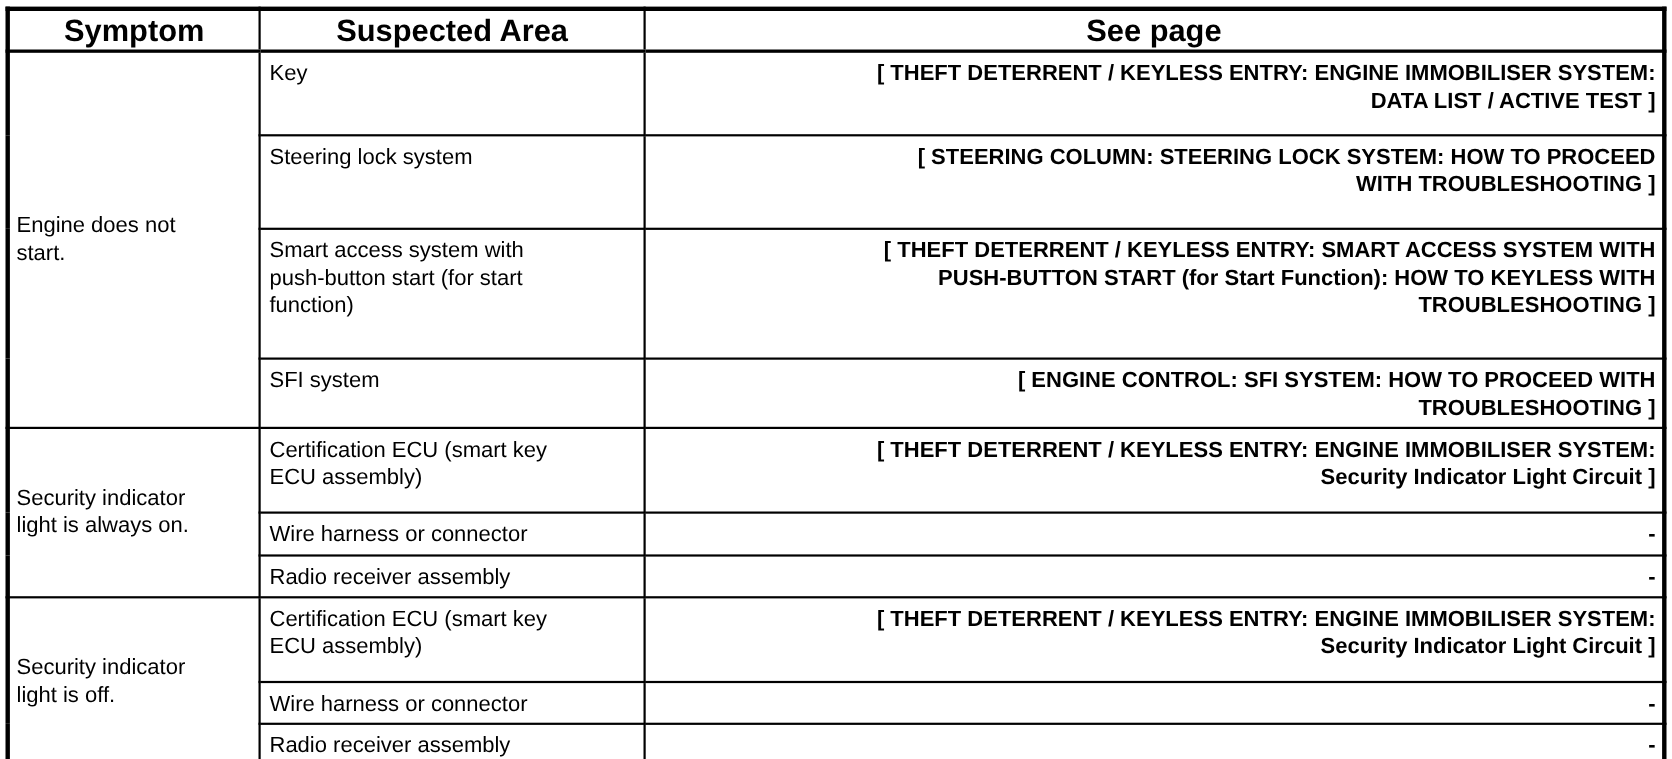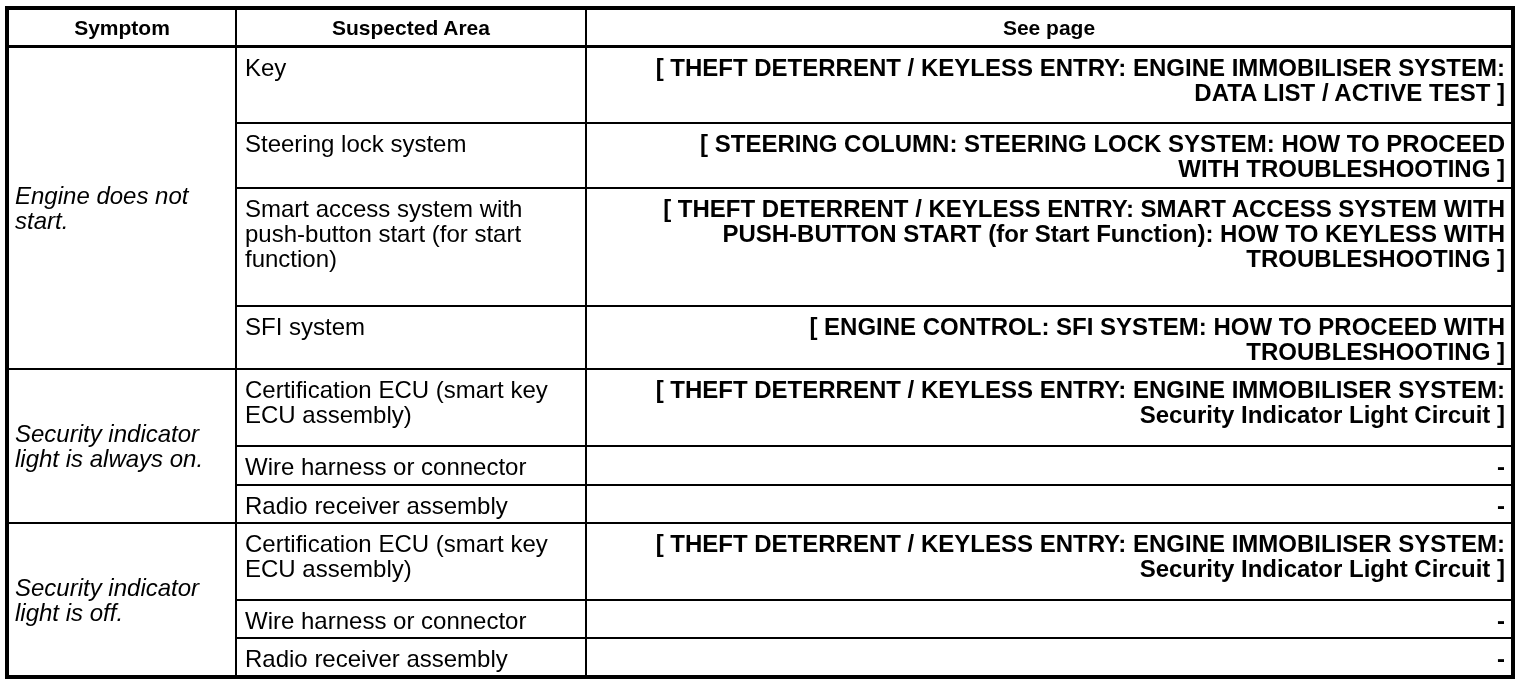--- a/index.html
+++ b/index.html
@@ -22,38 +22,37 @@
     table-layout: fixed;
     border: 4px solid #000000;
   }
   col.col-symptom   { width: 229px; }
   col.col-area      { width: 350px; }
   col.col-page      { width: 927px; }
   th, td {
     border: 2px solid #000000;
     vertical-align: top;
     white-space: pre-line;
-    font-size: 24px;
+    font-size: 20px;
     line-height: 25px;
     overflow: hidden;
   }
   thead th {
     border-bottom: 3px solid #000000;
     height: 38px;
     text-align: center;
     vertical-align: middle;
     font-weight: bold;
-    font-size: 21px;
+    font-size: 28px;
     padding: 2px 4px;
   }
   td.symptom-cell {
     vertical-align: middle;
     padding: 4px 4px 4px 6px;
     font-weight: normal;
-    font-style: italic;
   }
   td.area-cell {
     padding: 7px 6px 4px 8px;
     font-weight: normal;
   }
   td.page-cell {
     padding: 7px 6px 4px 8px;
     font-weight: bold;
     text-align: right;
   }
@@ -77,21 +76,21 @@
       </tr>
     </thead>
     <tbody id="table-body">
         <tr style="height: 77px;">
           <td class="symptom-cell" rowspan="4">Engine does not
 start.</td>
           <td class="area-cell">Key</td>
           <td class="page-cell">[ THEFT DETERRENT / KEYLESS ENTRY: ENGINE IMMOBILISER SYSTEM:
 DATA LIST / ACTIVE TEST ]</td>
         </tr>
-        <tr style="height: 65px;">
+        <tr style="height: 85px;">
           <td class="area-cell">Steering lock system</td>
           <td class="page-cell">[ STEERING COLUMN: STEERING LOCK SYSTEM: HOW TO PROCEED
 WITH TROUBLESHOOTING ]</td>
         </tr>
         <tr style="height: 118px;">
           <td class="area-cell">Smart access system with
 push-button start (for start
 function)</td>
           <td class="page-cell">[ THEFT DETERRENT / KEYLESS ENTRY: SMART ACCESS SYSTEM WITH
 PUSH-BUTTON START (for Start Function): HOW TO KEYLESS WITH

